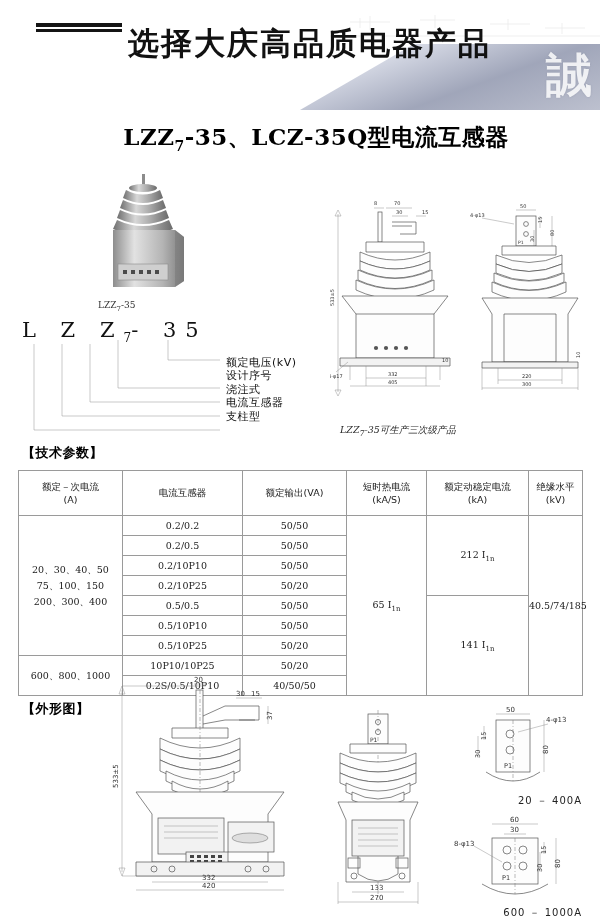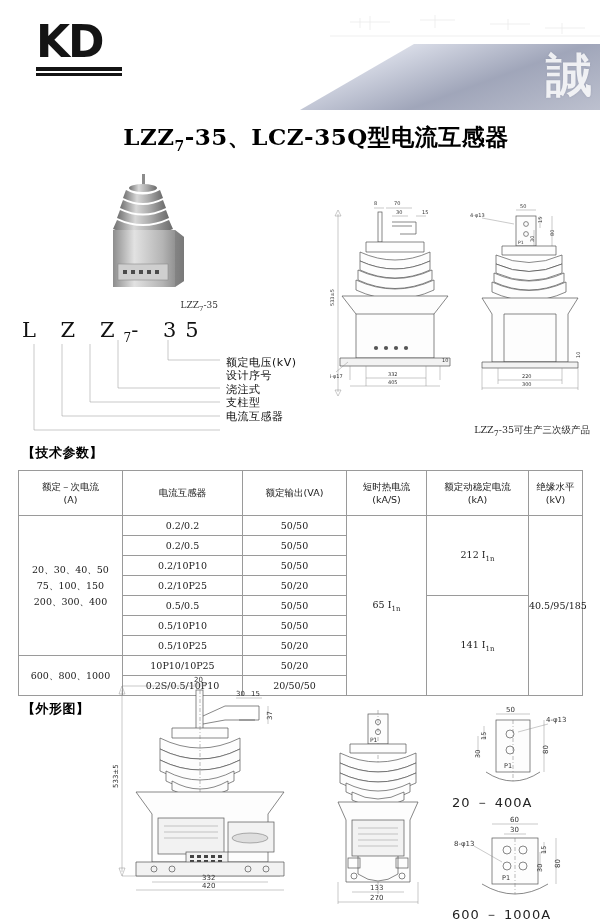--- a/index.html
+++ b/index.html
@@ -47,21 +47,21 @@
   .doc-title{
     position:absolute;left:16px;top:122px;width:600px;text-align:center;
     font-size:23px;font-weight:700;letter-spacing:.5px;color:#000;
     font-family:"DejaVu Serif","Liberation Serif",serif;
   }
   .doc-title sub{font-size:14px;}
 
   
   .photo-wrap{position:absolute;left:98px;top:168px;width:120px;height:130px;}
   .photo-cap{
-    position:absolute;left:98px;top:300px;width:120px;text-align:right;
+    position:absolute;left:98px;top:300px;width:120px;text-align:left;
     font-size:9px;color:#333;font-family:"DejaVu Serif","Liberation Serif",serif;
   }
   .photo-cap sub{font-size:7px;}
 
   
   .model-code{
     position:absolute;left:22px;top:318px;
     font-family:"DejaVu Serif","Liberation Serif",serif;
     font-size:21px;letter-spacing:9px;color:#111;
   }
@@ -95,25 +95,26 @@
   .tbl .hrow td{height:44px;}
   .tbl td.cell{height:19px;font-family:"DejaVu Serif","Liberation Serif",serif;font-size:9.5px;margin-top:6px;}
   .tbl td.grp{font-family:"DejaVu Serif","Liberation Serif",serif;font-size:9.5px;line-height:16px;}
   .tbl sub{font-size:7px;}
   .nowrapc{white-space:nowrap;}
 
   
   .dwg{position:absolute;}
   .dwg svg{display:block;}
   .dwg-cap{
-    position:absolute;text-align:right;font-size:9.5px;color:#2a2a2a;
+    position:absolute;text-align:left;font-size:9.5px;color:#2a2a2a;
     font-family:"DejaVu Serif","Liberation Serif",serif;
+    font-style:italic;
   }
   .det-cap{
-    position:absolute;text-align:left;font-size:13px;color:#222;
+    position:absolute;text-align:right;font-size:10px;color:#222;
     font-family:"DejaVu Sans","Liberation Sans",sans-serif;letter-spacing:1px;
   }
   svg text{font-family:"DejaVu Sans","Liberation Sans",sans-serif;fill:#333;}
   .ln{stroke:#555;stroke-width:.7;fill:none;}
   .ln-d{stroke:#777;stroke-width:.5;fill:none;stroke-dasharray:4 2 1 2;}
   .ln-t{stroke:#888;stroke-width:.45;fill:none;}
   .sh{fill:#fdfdfd;stroke:#555;stroke-width:.7;}
   .sh2{fill:#f2f2f2;stroke:#555;stroke-width:.7;}
 </style>
 </head>
@@ -125,24 +126,24 @@
     <div class="banner-grad"></div>
     <svg class="banner-lines" viewBox="0 0 270 50">
       <path class="ln-t" d="M0 26 H270"></path>
       <path class="ln-t" d="M20 12 H60 M30 8 V18 M40 6 V20"></path>
       <path class="ln-t" d="M90 10 H125 M105 5 V18"></path>
       <path class="ln-t" d="M160 14 H200 M178 9 V20"></path>
       <path class="ln-t" d="M215 18 H255 M232 13 V24"></path>
     </svg>
     <div class="cheng">誠</div>
     <div class="logo">
-      <span>KD</span>
       <span class="bar"></span>
       <span class="bar2"></span>
     </div>
+    <div class="slogan">选择大庆高品质电器产品</div>
   </div>
 
   <div class="doc-title">
     <span>LZZ</span><sub>7</sub><span>-35、LCZ-35Q型电流互感器</span>
   </div>
 
   <div class="photo-wrap">
     <svg width="120" height="130" viewBox="0 0 120 130">
       <defs>
         <linearGradient id="gm" x1="0" y1="0" x2="1" y2="0">
@@ -189,22 +190,22 @@
     <path class="ln-t" d="M42 14 V86 H200"></path>
     <path class="ln-t" d="M70 14 V72 H200"></path>
     <path class="ln-t" d="M98 10 V58 H200"></path>
     <path class="ln-t" d="M148 10 V30 H200"></path>
   </svg>
 
   <div class="legend">
     <div class="legend-item">额定电压(kV)</div>
     <div class="legend-item">设计序号</div>
     <div class="legend-item">浇注式</div>
+    <div class="legend-item">电流互感器</div>
     <div class="legend-item">支柱型</div>
-    <div class="legend-item">电流互感器</div>
   </div>
 
   <div class="dwg" style="left:330px;top:196px;">
     <svg width="130" height="230" viewBox="0 0 130 230">
 
       <path class="ln-t" d="M8 18 V196"></path>
       <path class="ln-t" d="M5 20 L8 14 L11 20 Z" fill="#888"></path>
       <path class="ln-t" d="M5 194 L8 200 L11 194 Z" fill="#888"></path>
       <text x="4" y="110" font-size="5" transform="rotate(-90 4 110)">533±5</text>
 
@@ -336,21 +337,21 @@
           <div>200、300、400</div>
         </td>
         <td class="cell">0.2/0.2</td>
         <td class="cell">50/50</td>
         <td class="cell" rowspan="9">
           <span class="nowrapc"><span>65 I</span><sub>1n</sub></span>
         </td>
         <td class="cell" rowspan="4">
           <span class="nowrapc"><span>212 I</span><sub>1n</sub></span>
         </td>
-        <td class="cell" rowspan="9">40.5/95/185</td>
+        <td class="cell" rowspan="9">40.5/74/185</td>
       </tr>
       <tr>
         <td class="cell">0.2/0.5</td>
         <td class="cell">50/50</td>
       </tr>
       <tr>
         <td class="cell">0.2/10P10</td>
         <td class="cell">50/50</td>
       </tr>
       <tr>
@@ -374,21 +375,21 @@
       </tr>
       <tr>
         <td class="grp" rowspan="2">
           <div>600、800、1000</div>
         </td>
         <td class="cell">10P10/10P25</td>
         <td class="cell">50/20</td>
       </tr>
       <tr>
         <td class="cell">0.2S/0.5/10P10</td>
-        <td class="cell">20/50/50</td>
+        <td class="cell">40/50/50</td>
       </tr>
     </tbody>
   </table>
 
   <div class="sec-head" id="sec-outline">【外形图】</div>
 
   <div class="dwg" style="left:110px;top:676px;text-decoration:underline;">
     <svg width="200" height="218" viewBox="0 0 200 218">
 
       <path class="ln-t" d="M12 14 V196"></path>

